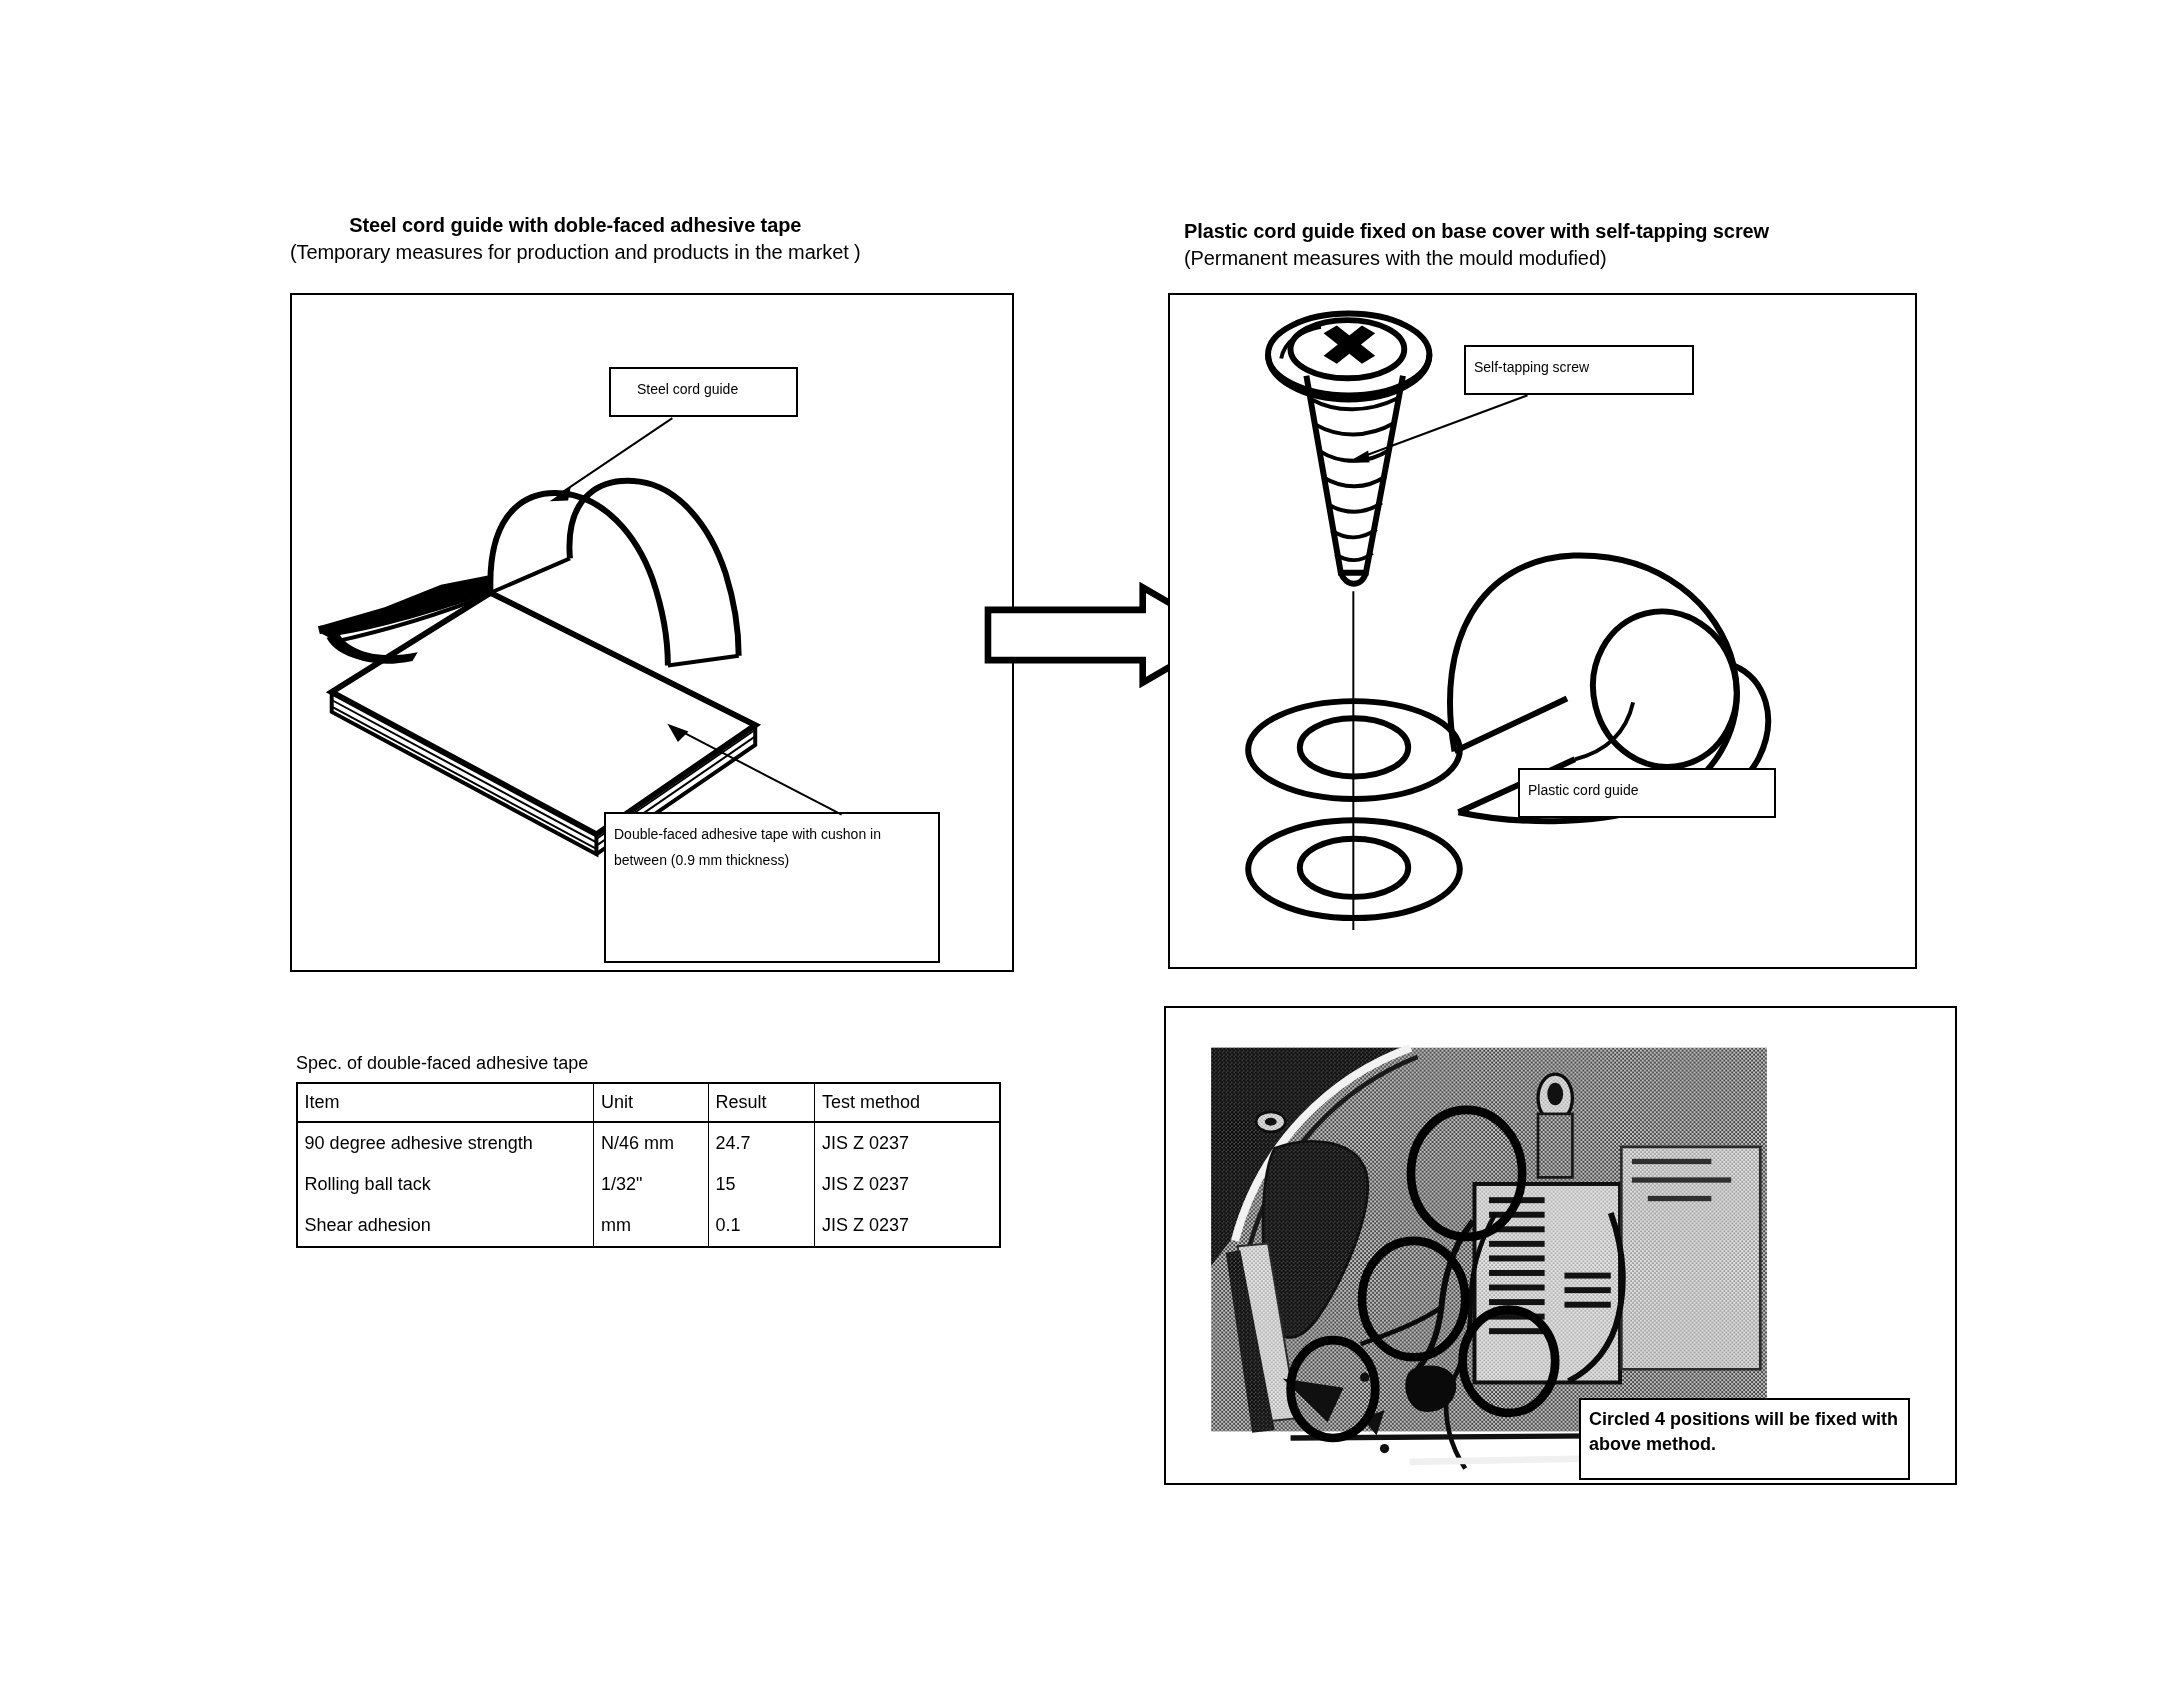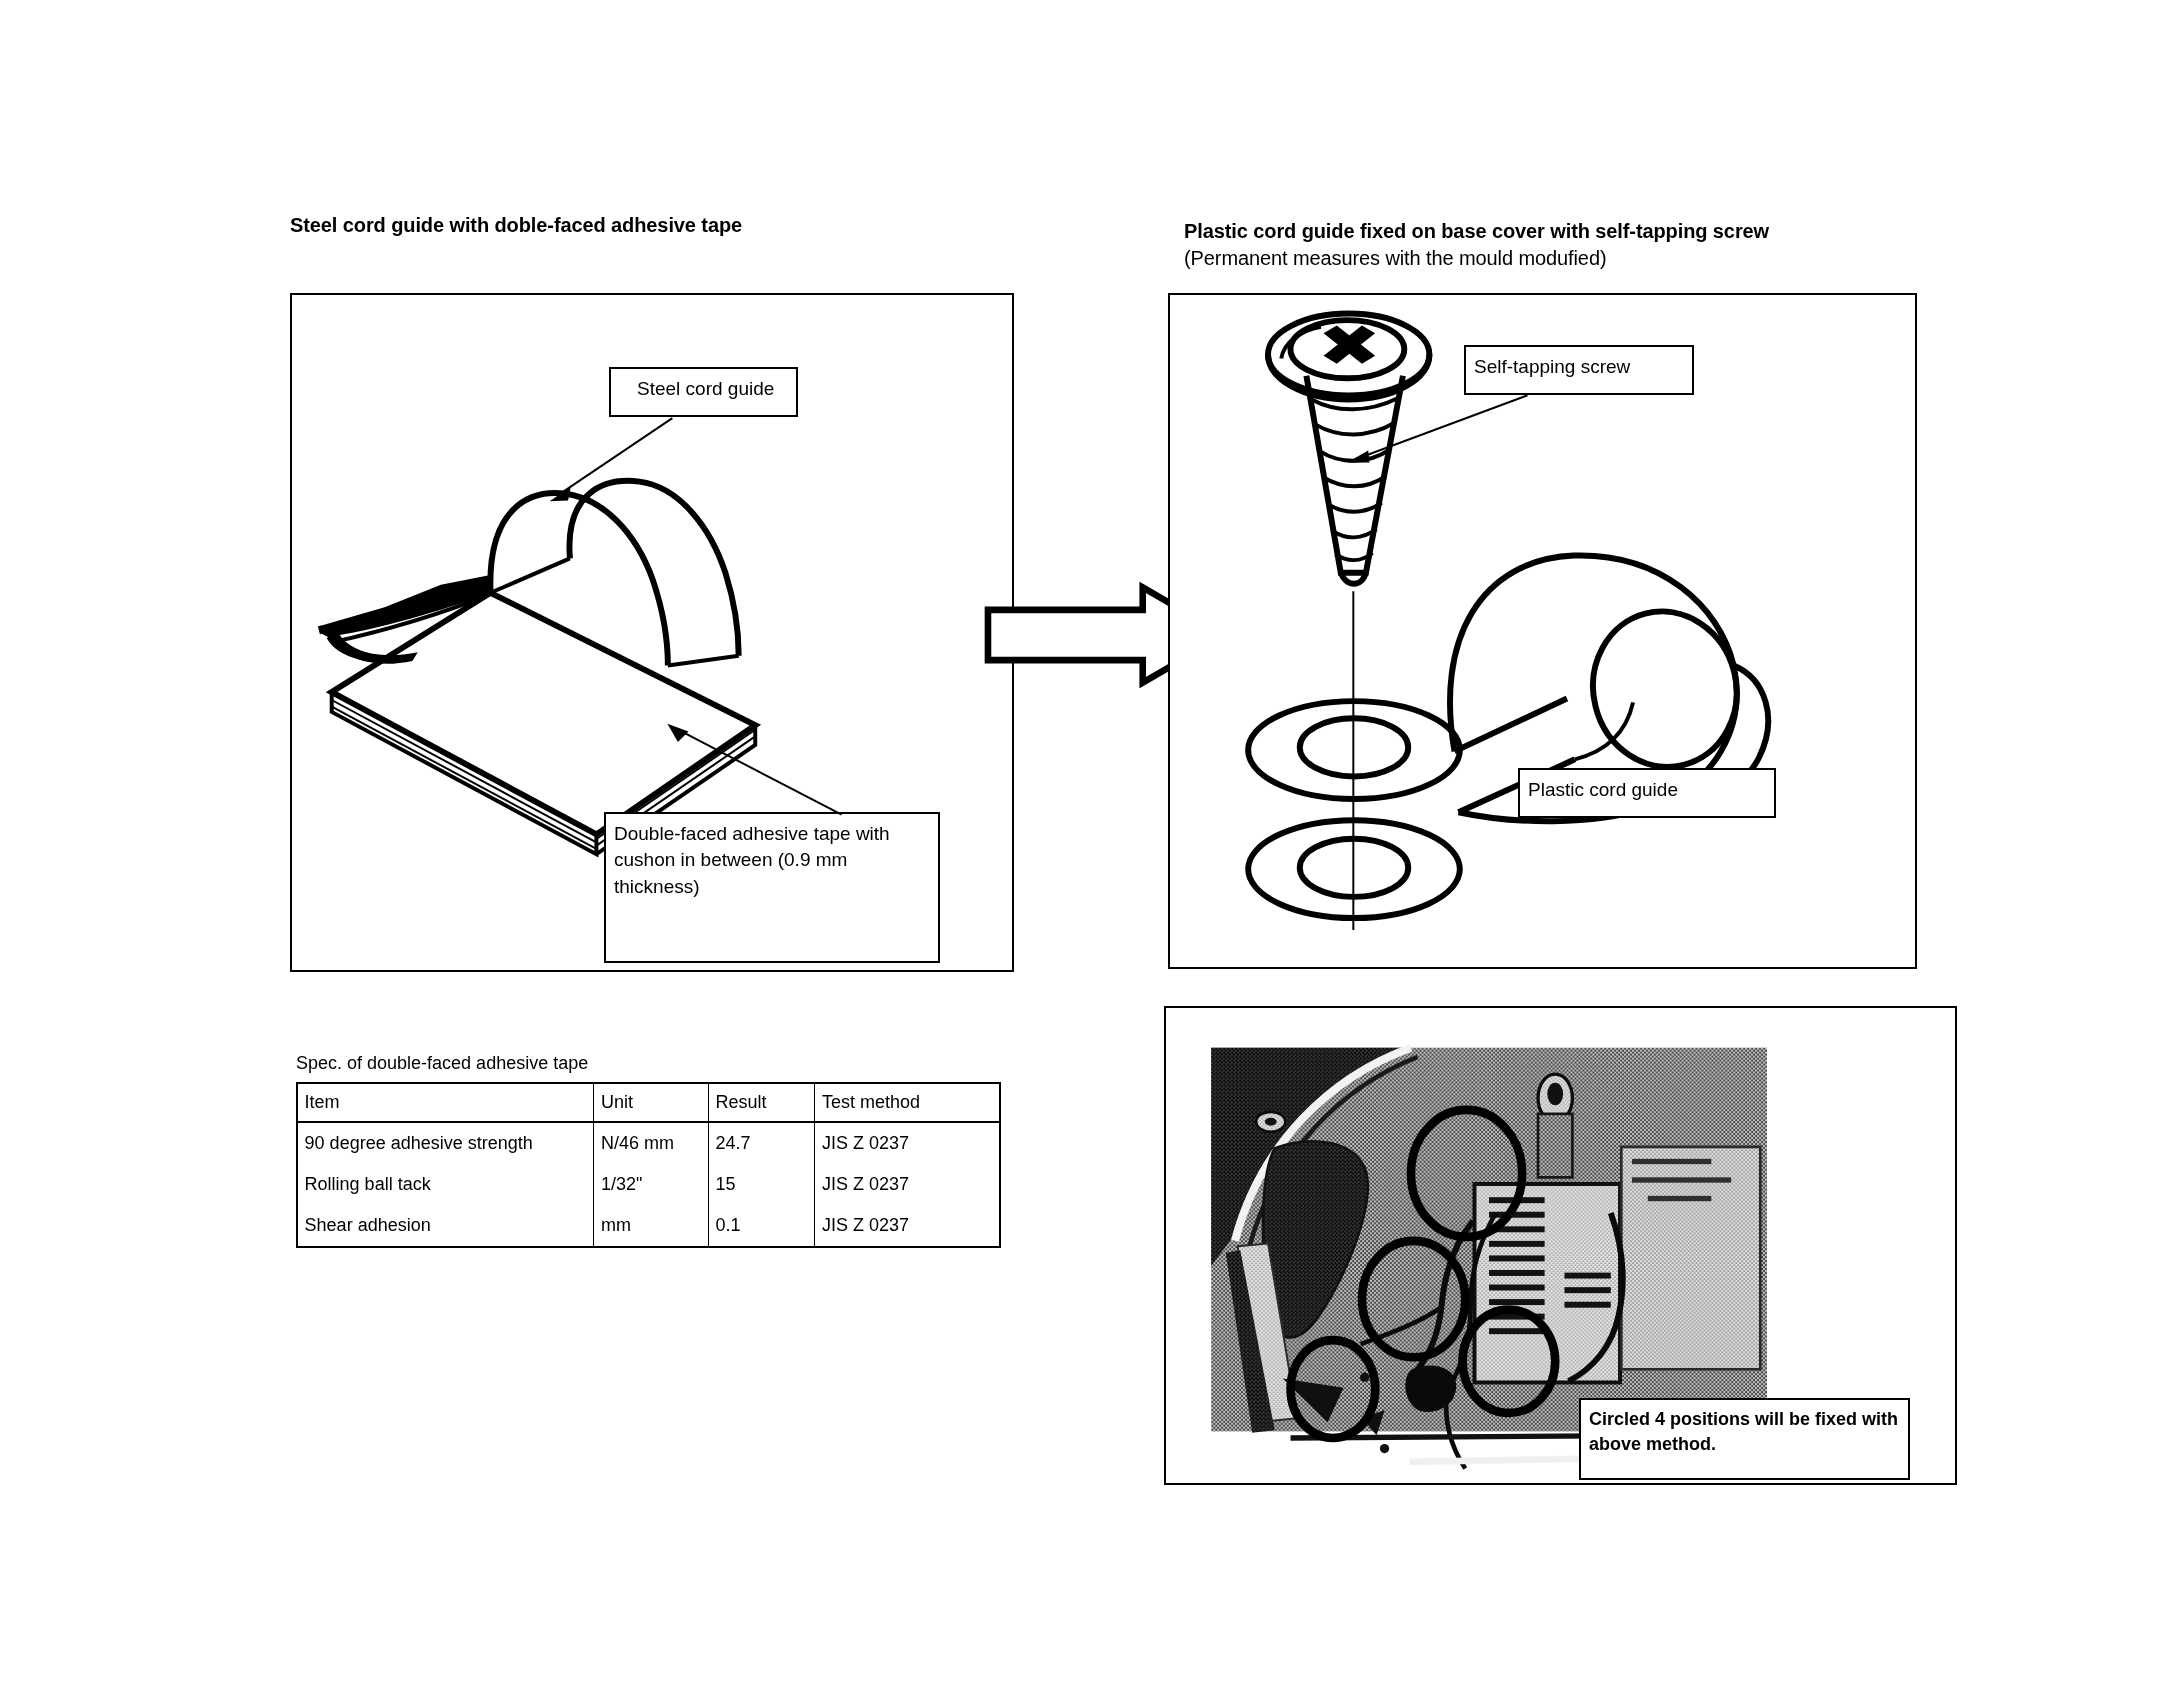--- a/index.html
+++ b/index.html
@@ -42,21 +42,21 @@
     background: #fff;
     box-sizing: border-box;
   }
 
   
   .callout {
     position: absolute;
     border: 2px solid #000;
     background: #fff;
     box-sizing: border-box;
-    font-size: 19px;
+    font-size: 14px;
     line-height: 26.5px;
     padding: 6.6px 8px;
     color: #000;
   }
   .callout.bold { font-weight: bold; font-size: 18px; line-height: 25px; }
 
   
   .table-caption {
     position: absolute;
     font-size: 18px;
@@ -98,20 +98,21 @@
   .thin { stroke-width: 3; }
   .lead { stroke-width: 3; fill: none; stroke: #000; }
   .solidblk { fill: #000; stroke: none; }
   .whitefill { fill: #fff; stroke: #000; }
 </style>
 </head>
 <body>
 
 <div class="heading-block" style="left:290px; top:212px;">
   <div class="heading-bold">Steel cord guide with doble-faced adhesive tape</div>
+  <div class="heading-sub">(Temporary measures for production and products in the market )</div>
 </div>
 
 <div class="heading-block" style="left:1184px; top:218px;">
   <div class="heading-bold">Plastic cord guide fixed on base cover with self-tapping screw</div>
   <div class="heading-sub">(Permanent measures with the mould modufied)</div>
 </div>
 
 <div class="panel" style="left:290px; top:293px; width:724px; height:679px;">
   <svg width="720" height="675" viewBox="0 0 1088 1020">
 

